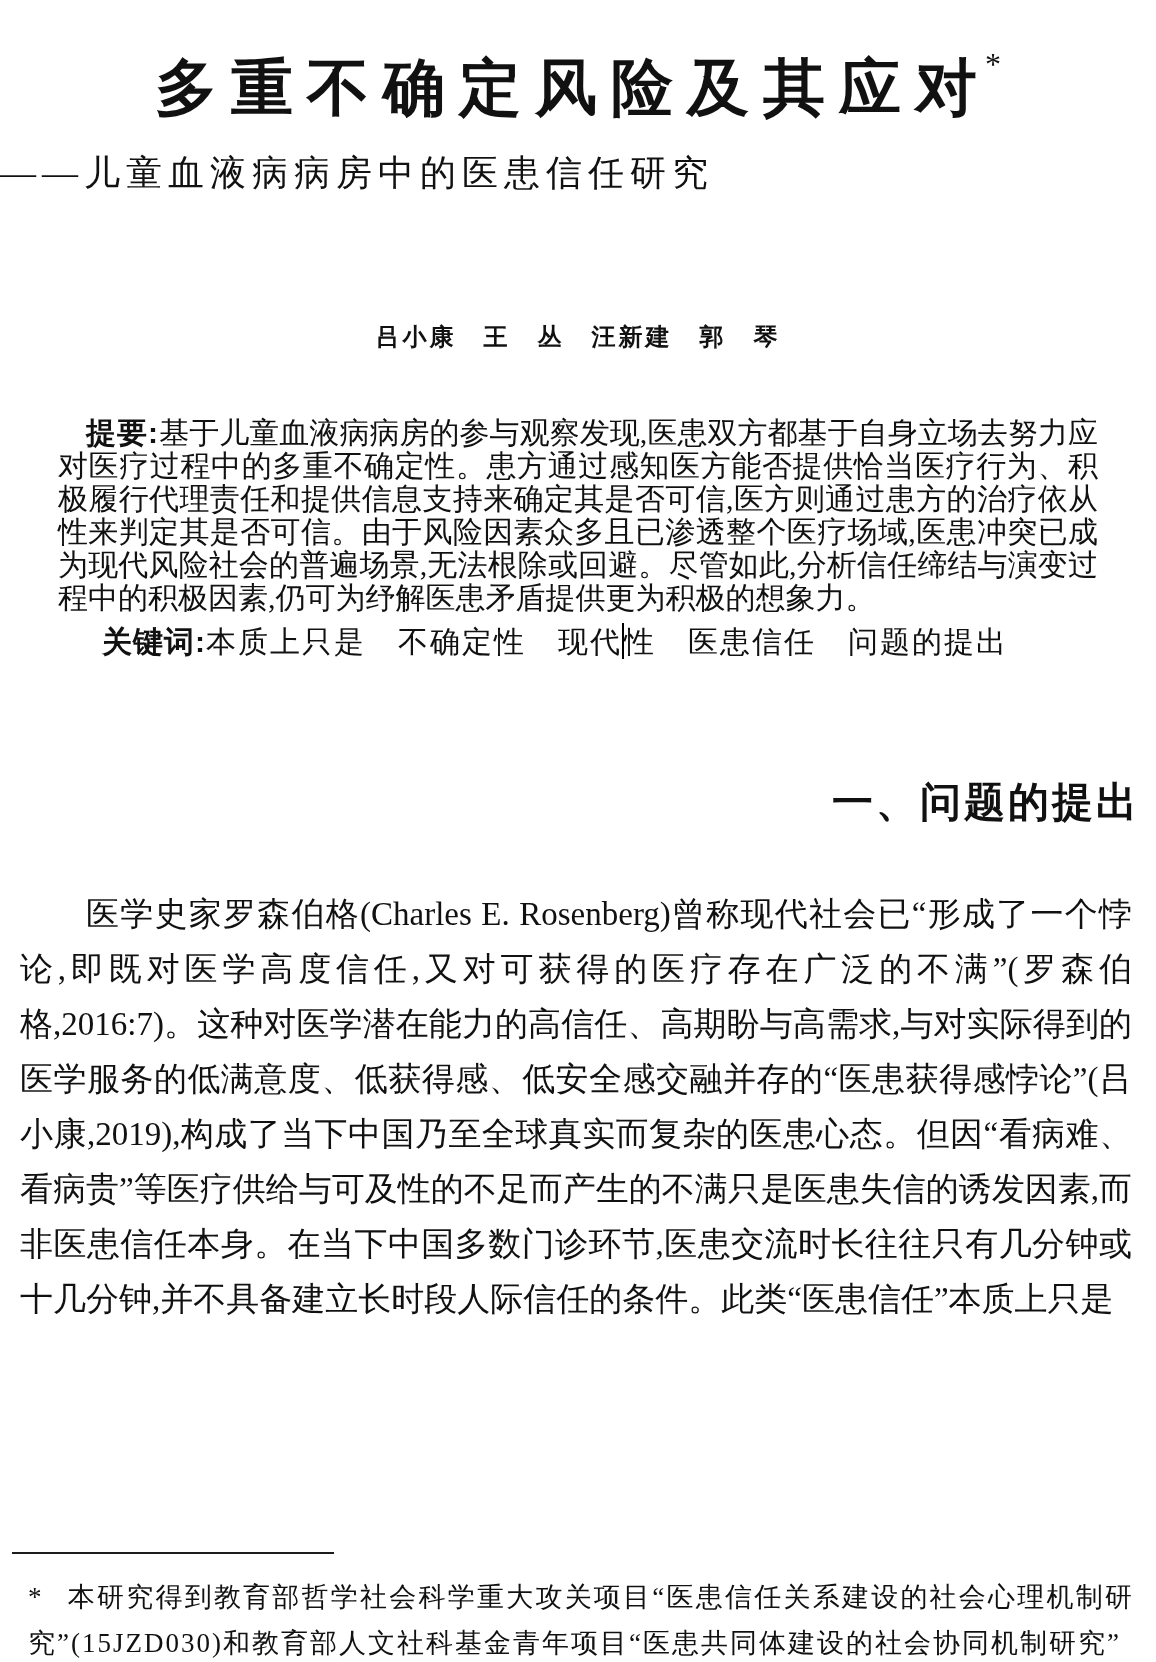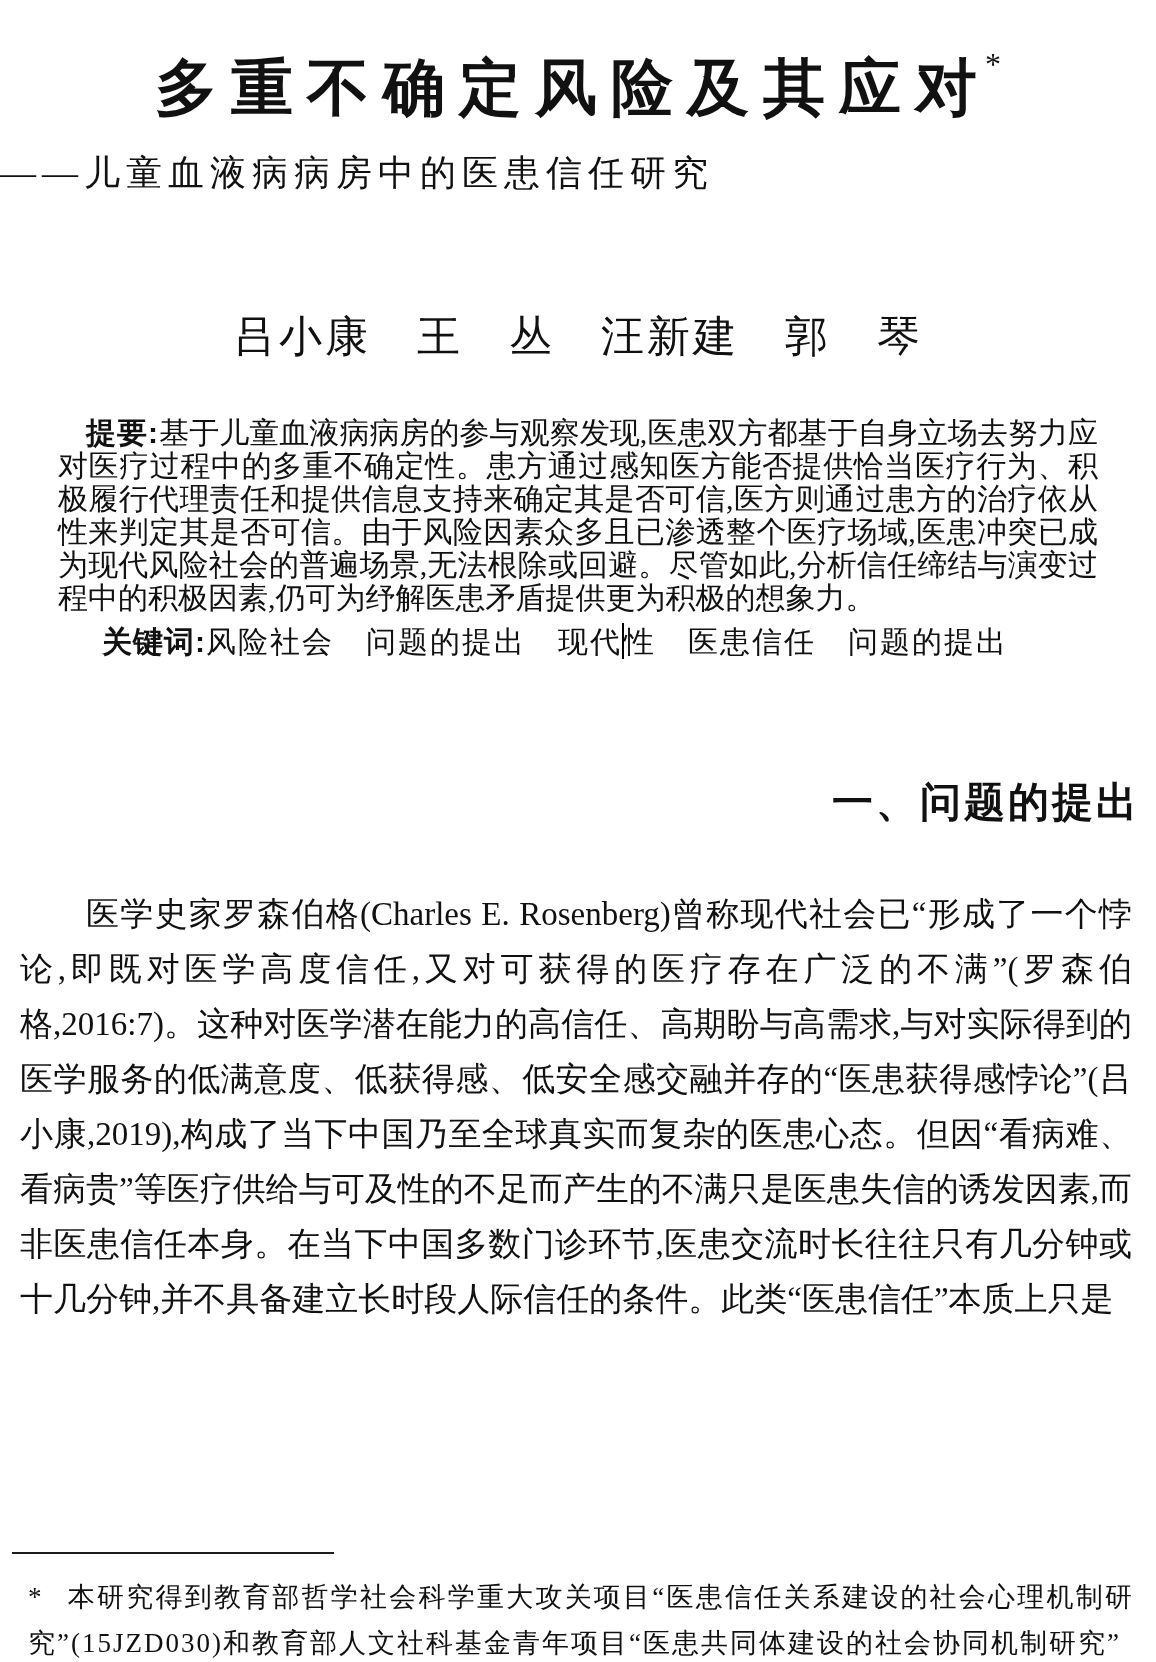--- a/index.html
+++ b/index.html
@@ -36,24 +36,25 @@
     margin: 14px 0 0 0;
     font-size: 36px;
     font-weight: 500;
     letter-spacing: 6px;
     line-height: 50px;
     white-space: nowrap;
   }
   .authors {
     margin: 118px 0 14px 0;
     text-align: center;
-    font-size: 43px;
+    font-size: 24px;
     letter-spacing: 3px;
     line-height: 42px;
     white-space: nowrap;
+    font-weight: bold;
   }
   .abstract {
     margin: 58px 58px 0 58px;
     font-size: 30px;
     line-height: 33px;
     text-align: justify;
     text-justify: inter-ideograph;
     text-indent: 28px;
   }
   .block-label {
@@ -122,21 +123,21 @@
 <body>
 
 <h1 class="page-title"><span>多重不确定风险及其应对</span><sup>*</sup></h1>
 
 <h2 class="page-subtitle">——儿童血液病病房中的医患信任研究</h2>
 
 <div class="authors">吕小康　王　丛　汪新建　郭　琴</div>
 
 <p class="abstract"><span class="block-label">提要:</span><span>基于儿童血液病病房的参与观察发现,医患双方都基于自身立场去努力应对医疗过程中的多重不确定性。患方通过感知医方能否提供恰当医疗行为、积极履行代理责任和提供信息支持来确定其是否可信,医方则通过患方的治疗依从性来判定其是否可信。由于风险因素众多且已渗透整个医疗场域,医患冲突已成为现代风险社会的普遍场景,无法根除或回避。尽管如此,分析信任缔结与演变过程中的积极因素,仍可为纾解医患矛盾提供更为积极的想象力。</span></p>
 
-<p class="keywords"><span class="block-label">关键词:</span><span class="kw-text">风险社会　问题的提出　现代</span><span class="text-caret"></span><span class="kw-text">性　医患信任　问题的提出</span></p>
+<p class="keywords"><span class="block-label">关键词:</span><span class="kw-text">本质上只是　不确定性　现代</span><span class="text-caret"></span><span class="kw-text">性　医患信任　问题的提出</span></p>
 
 <h3 class="section-heading">一、问题的提出</h3>
 
 <p class="body-paragraph">医学史家罗森伯格(Charles E. Rosenberg)曾称现代社会已“形成了一个悖论,即既对医学高度信任,又对可获得的医疗存在广泛的不满”(罗森伯格,2016:7)。这种对医学潜在能力的高信任、高期盼与高需求,与对实际得到的医学服务的低满意度、低获得感、低安全感交融并存的“医患获得感悖论”(吕小康,2019),构成了当下中国乃至全球真实而复杂的医患心态。但因“看病难、看病贵”等医疗供给与可及性的不足而产生的不满只是医患失信的诱发因素,而非医患信任本身。在当下中国多数门诊环节,医患交流时长往往只有几分钟或十几分钟,并不具备建立长时段人际信任的条件。此类“医患信任”本质上只是</p>
 
 <div class="footnote-area">
   <hr class="footnote-rule">
   <p class="footnote-text"><span class="footnote-marker">*</span><span>本研究得到教育部哲学社会科学重大攻关项目“医患信任关系建设的社会心理机制研究”(15JZD030)和教育部人文社科基金青年项目“医患共同体建设的社会协同机制研究”</span></p>
 </div>
 

